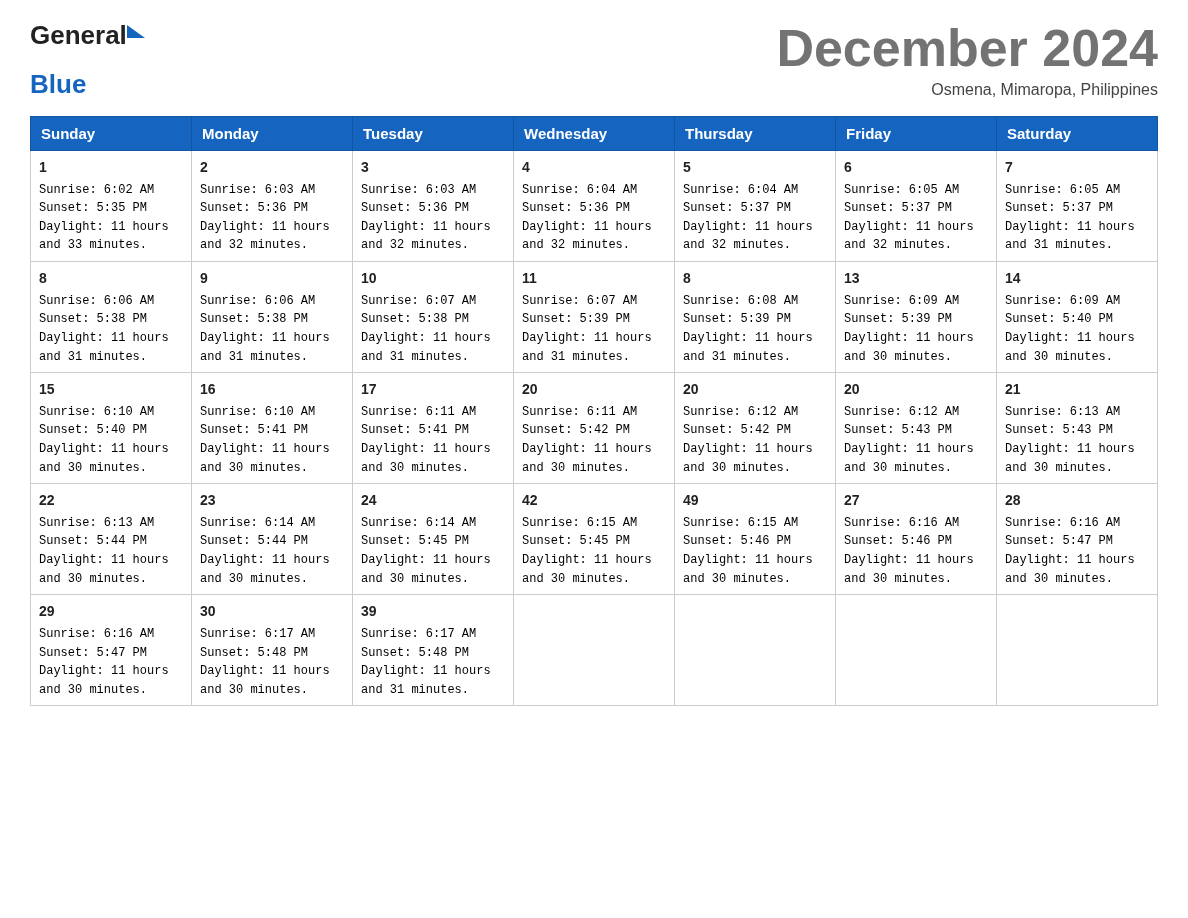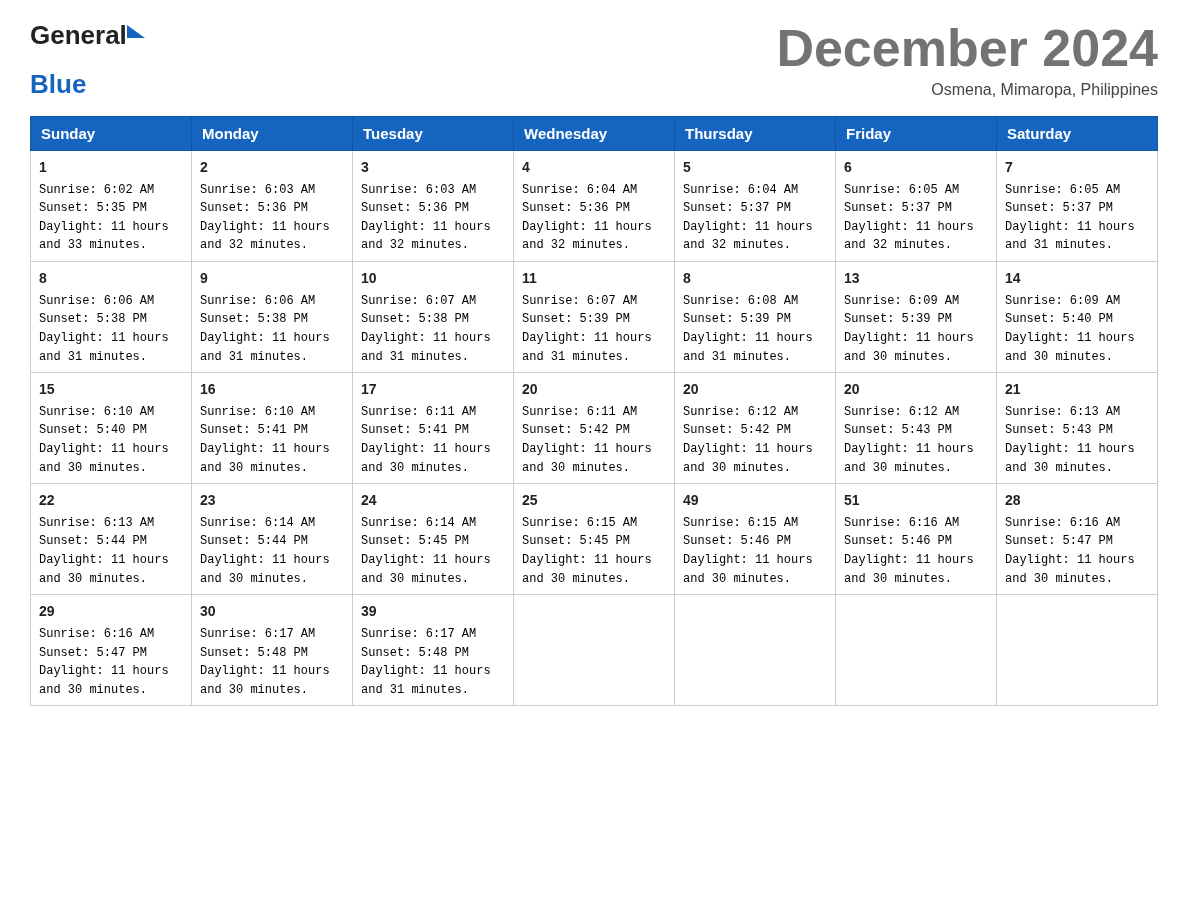--- a/index.html
+++ b/index.html
@@ -228,29 +228,29 @@
         </td>
         <td>
           <span class="day-num">23</span>
           <div class="day-info">Sunrise: 6:14 AM<br>Sunset: 5:44 PM<br>Daylight: 11 hours and 30 minutes.</div>
         </td>
         <td>
           <span class="day-num">24</span>
           <div class="day-info">Sunrise: 6:14 AM<br>Sunset: 5:45 PM<br>Daylight: 11 hours and 30 minutes.</div>
         </td>
         <td>
-          <span class="day-num">25</span>
+          <span class="day-num">42</span>
           <div class="day-info">Sunrise: 6:15 AM<br>Sunset: 5:45 PM<br>Daylight: 11 hours and 30 minutes.</div>
         </td>
         <td>
           <span class="day-num">49</span>
           <div class="day-info">Sunrise: 6:15 AM<br>Sunset: 5:46 PM<br>Daylight: 11 hours and 30 minutes.</div>
         </td>
         <td>
-          <span class="day-num">51</span>
+          <span class="day-num">27</span>
           <div class="day-info">Sunrise: 6:16 AM<br>Sunset: 5:46 PM<br>Daylight: 11 hours and 30 minutes.</div>
         </td>
         <td>
           <span class="day-num">28</span>
           <div class="day-info">Sunrise: 6:16 AM<br>Sunset: 5:47 PM<br>Daylight: 11 hours and 30 minutes.</div>
         </td>
       </tr>
       <tr>
         <td>
           <span class="day-num">29</span>

